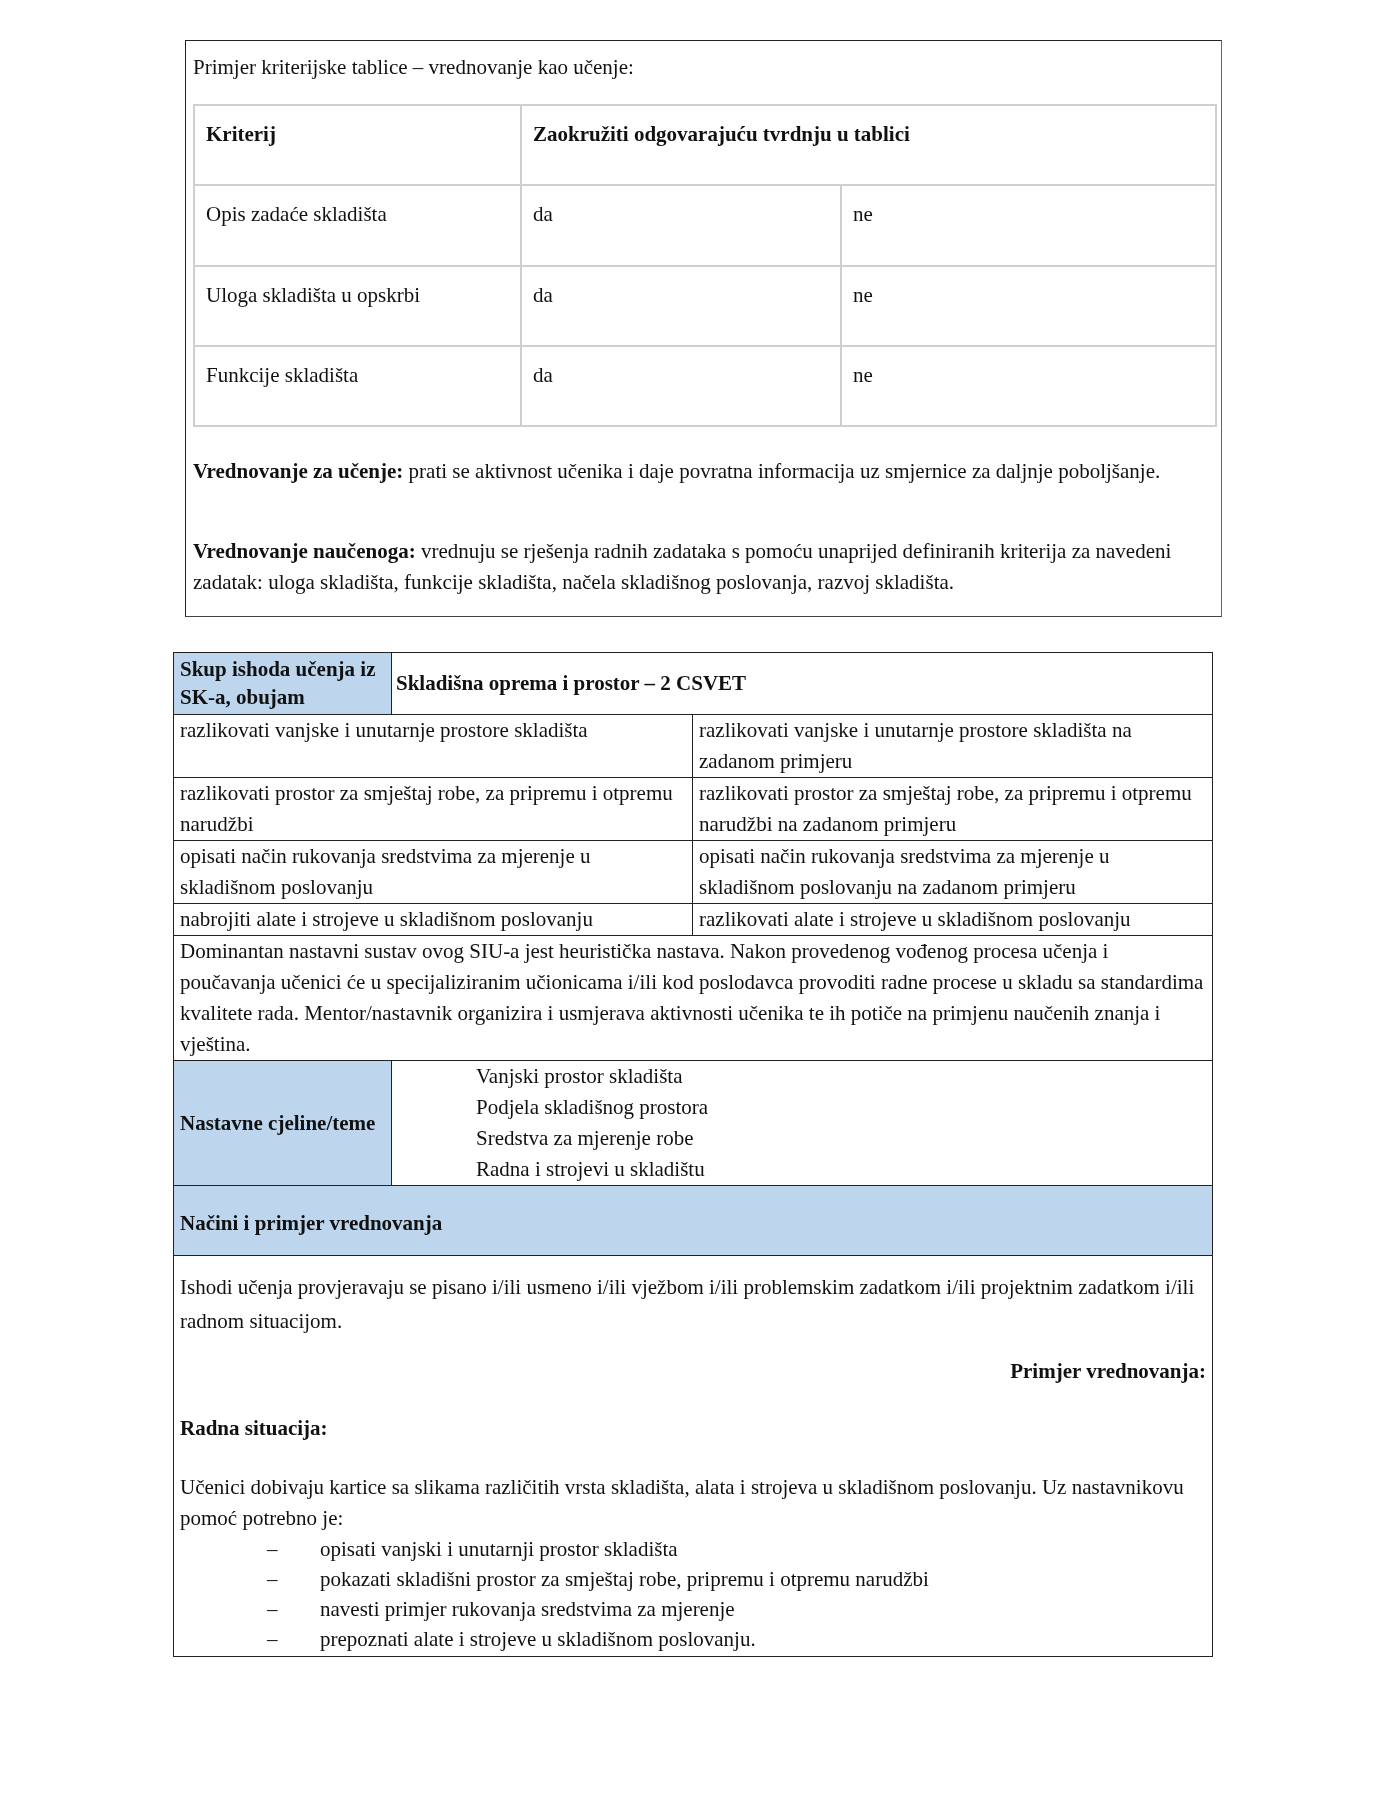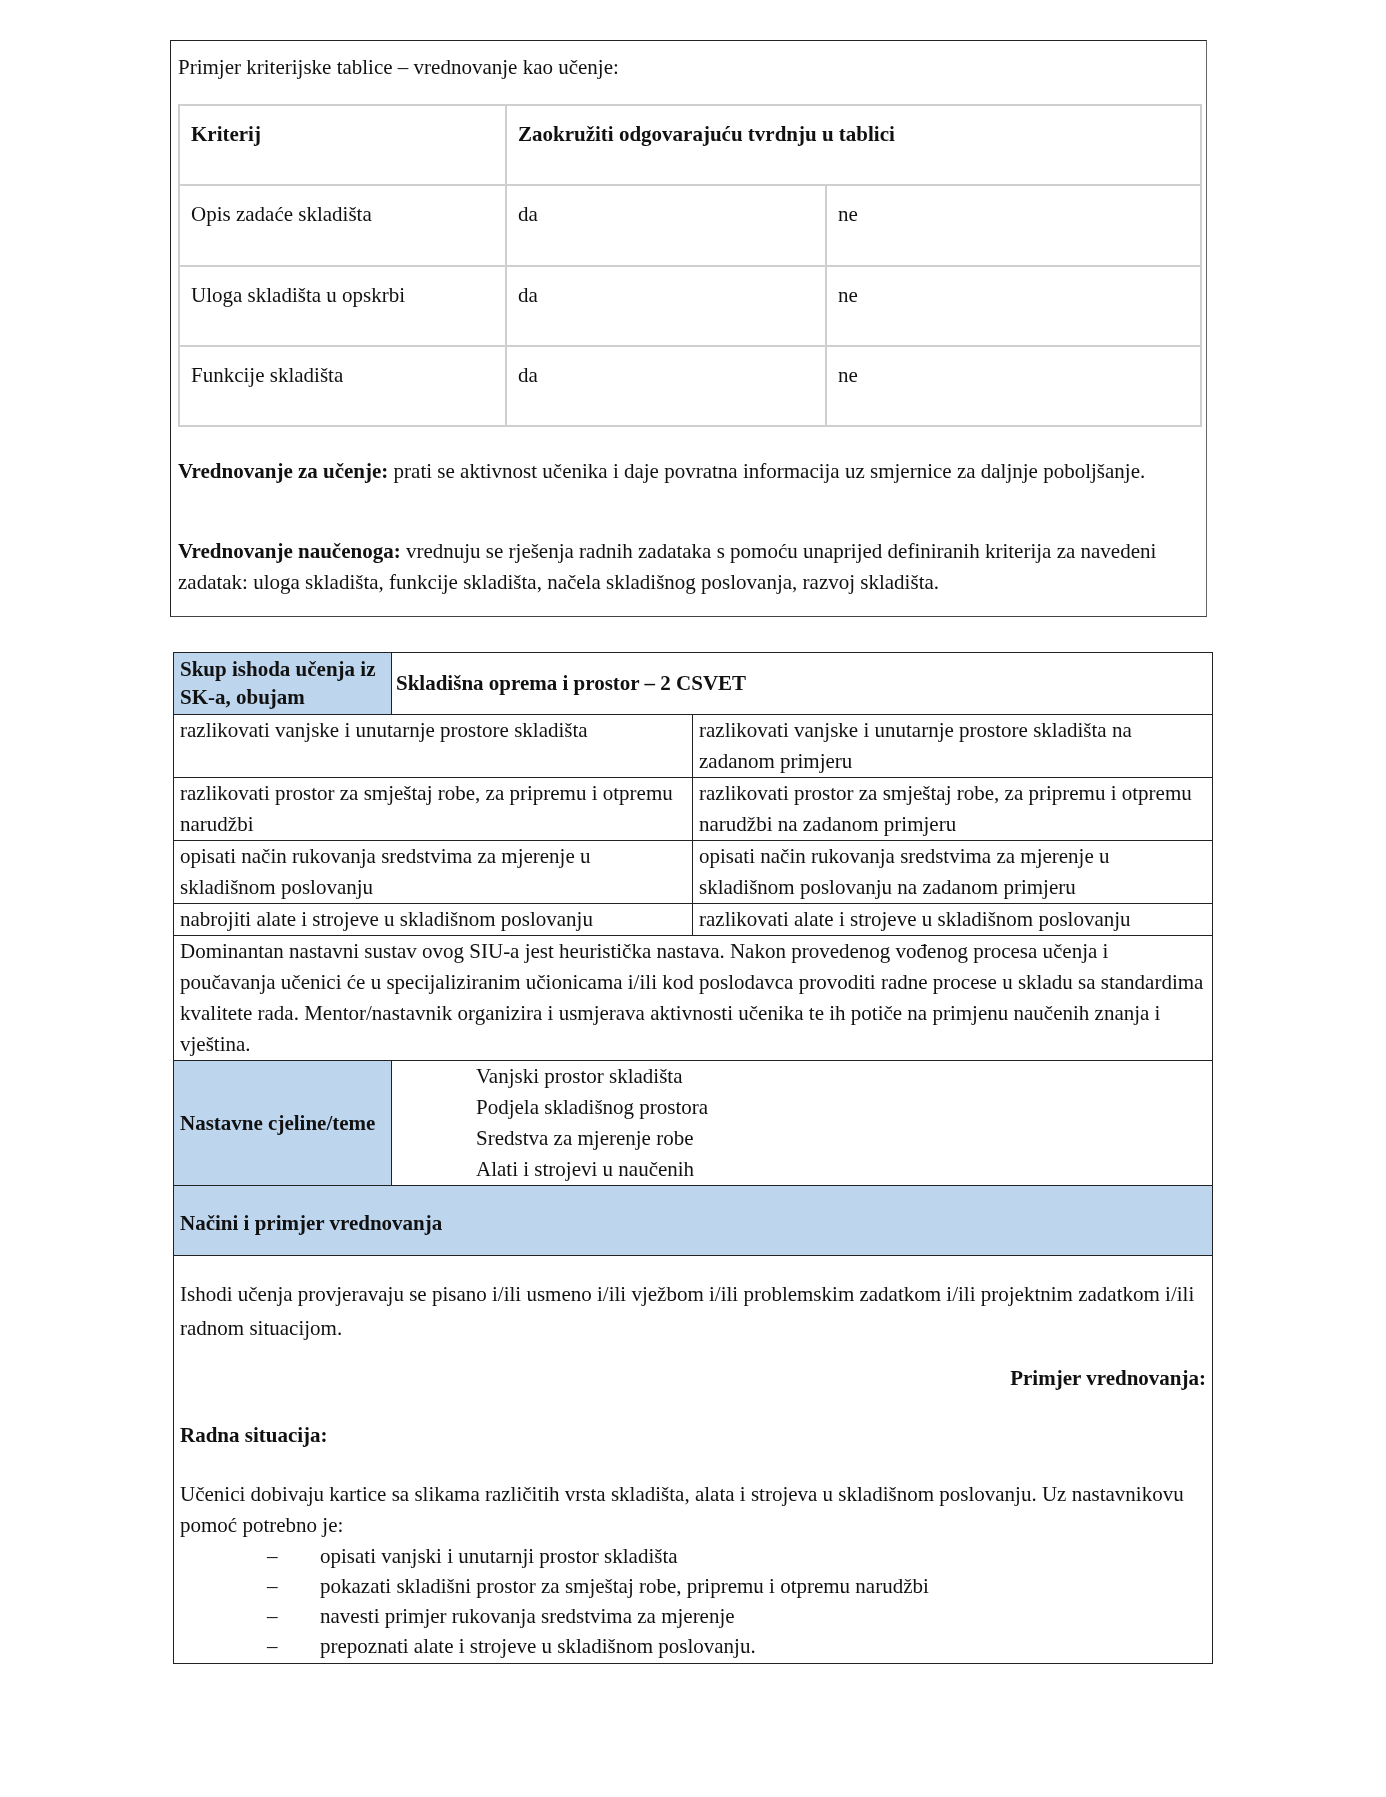--- a/index.html
+++ b/index.html
@@ -1,21 +1,21 @@
 <!DOCTYPE html>
 <html><head>
 <meta charset="utf-8">
 <style>
   html, body { margin: 0; padding: 0; background: #ffffff; }
   body {
     width: 1386px; height: 1797px; position: relative; overflow: hidden;
     font-family: "Liberation Serif", serif; color: #111; font-size: 21px;
   }
   .box1 {
-    position: absolute; left: 170px; top: 40px; width: 1037px; height: 577px;
+    position: absolute; left: 185px; top: 40px; width: 1037px; height: 577px;
     border: 1.5px solid #222; box-sizing: border-box;
     border-right-color: #666; border-bottom-color: #444;
   }
   .t1-title { position: absolute; left: 7px; top: 14px; white-space: nowrap; }
   .crit {
     position: absolute; left: 7px; top: 63px; width: 1022px; height: 323px;
     border-collapse: collapse; table-layout: fixed;
   }
   .crit td {
     border: 2px solid #cfcfcf; padding: 0 11px; vertical-align: top;
@@ -118,30 +118,30 @@
   <tr>
     <td colspan="3">Dominantan nastavni sustav ovog SIU-a jest heuristička nastava. Nakon provedenog vođenog procesa učenja i poučavanja učenici će u specijaliziranim učionicama i/ili kod poslodavca provoditi radne procese u skladu sa standardima kvalitete rada. Mentor/nastavnik organizira i usmjerava aktivnosti učenika te ih potiče na primjenu naučenih znanja i vještina.</td>
   </tr>
 
   <tr>
     <td class="blue bold" style="vertical-align:middle; line-height:31px;">Nastavne cjeline/teme</td>
     <td colspan="2" class="topics">
       <div>Vanjski prostor skladišta</div>
       <div>Podjela skladišnog prostora</div>
       <div>Sredstva za mjerenje robe</div>
-      <div>Alati i strojevi u naučenih</div>
+      <div>Radna i strojevi u skladištu</div>
     </td>
   </tr>
 
   <tr>
     <td colspan="3" class="blue bold full-blue" style="padding-top:22px; padding-bottom:16px;">Načini i primjer vrednovanja</td>
   </tr>
 
   <tr>
-    <td colspan="3" style="padding-top:21px; padding-bottom:2px;margin-left:21px;">
+    <td colspan="3" style="padding-top:14px; padding-bottom:2px;margin-left:21px;">
       <div style="line-height:34px;">Ishodi učenja provjeravaju se pisano i/ili usmeno i/ili vježbom i/ili problemskim zadatkom i/ili projektnim zadatkom i/ili radnom situacijom.</div>
       <div class="bold" style="margin-top:18px; line-height:31px;text-align:right;">Primjer vrednovanja:</div>
       <div class="bold" style="margin-top:26px; line-height:31px;">Radna situacija:</div>
       <div style="margin-top:28px; line-height:31px;">Učenici dobivaju kartice sa slikama različitih vrsta skladišta, alata i strojeva u skladišnom poslovanju. Uz nastavnikovu pomoć potrebno je:</div>
       <div class="bullet-line">
         <span class="dash">–</span>
         <span>opisati vanjski i unutarnji prostor skladišta</span>
       </div>
       <div class="bullet-line">
         <span class="dash">–</span>

